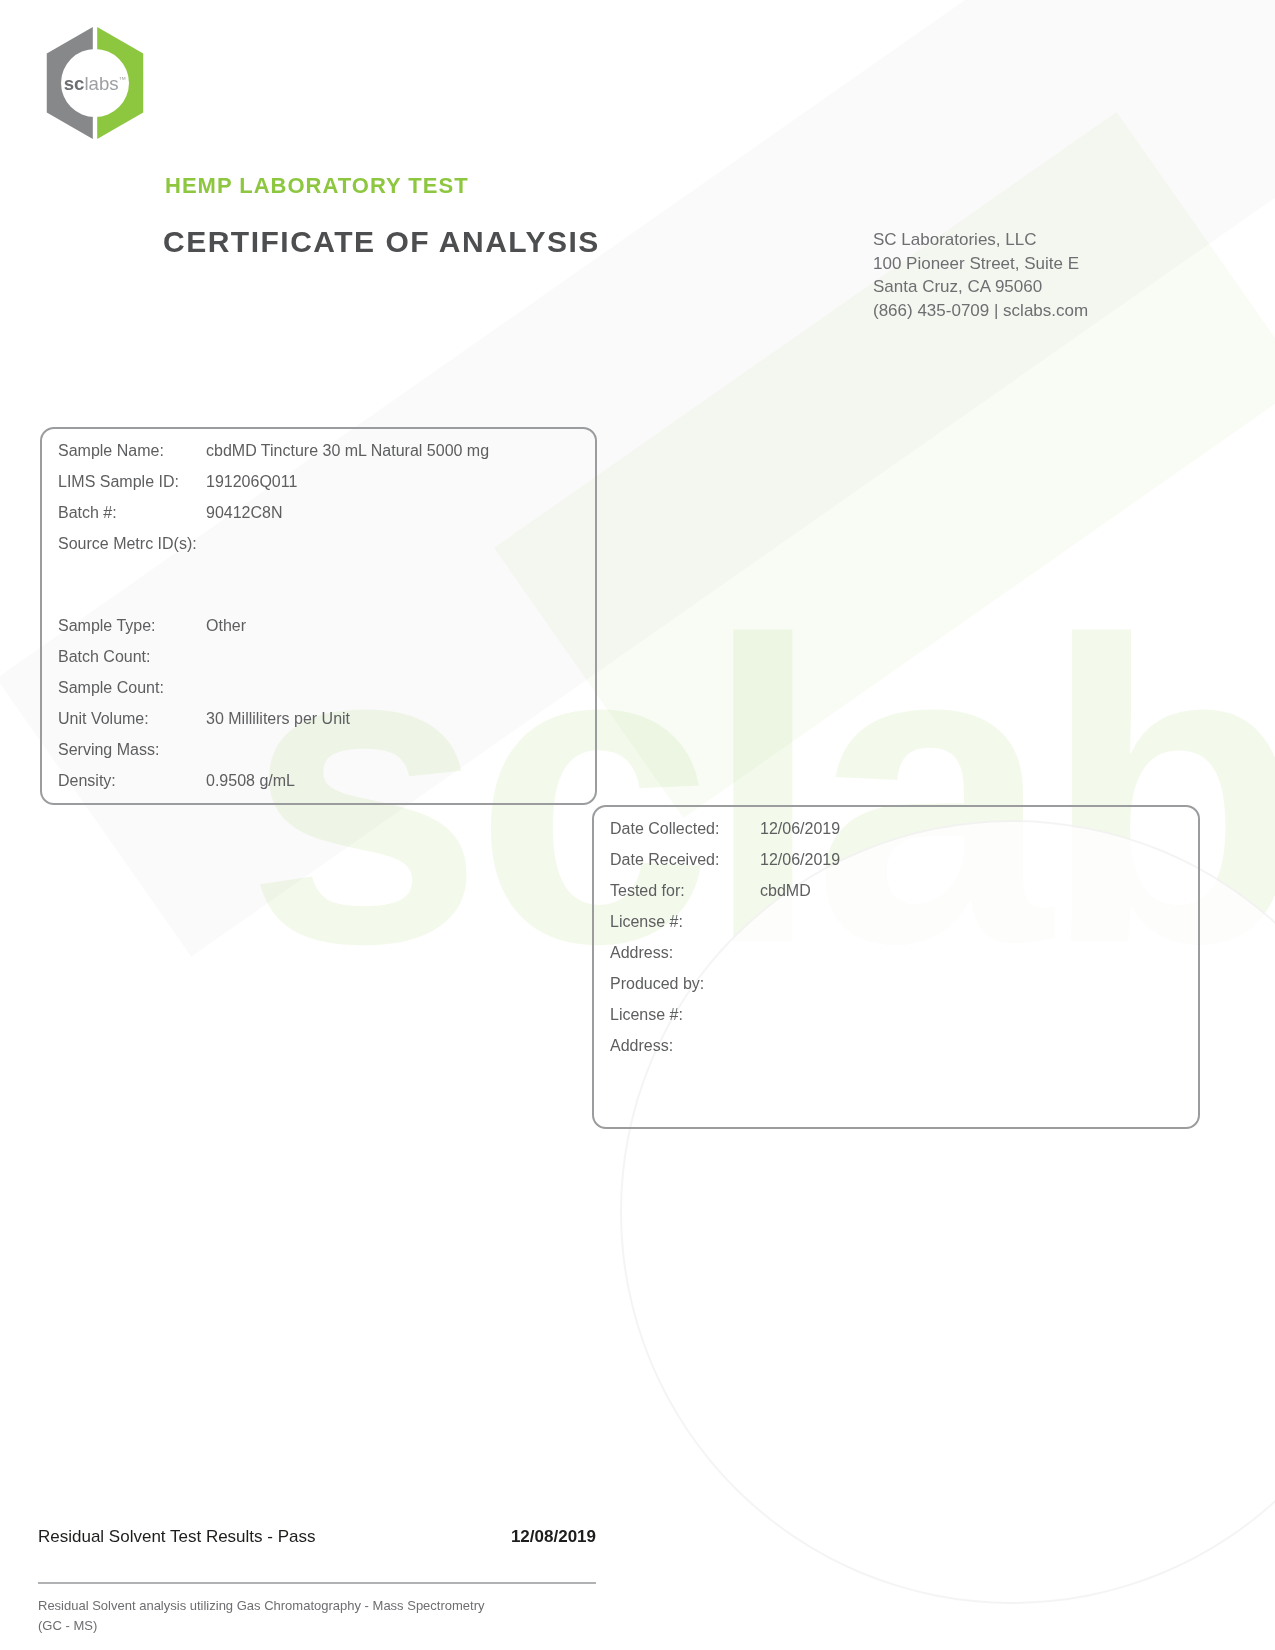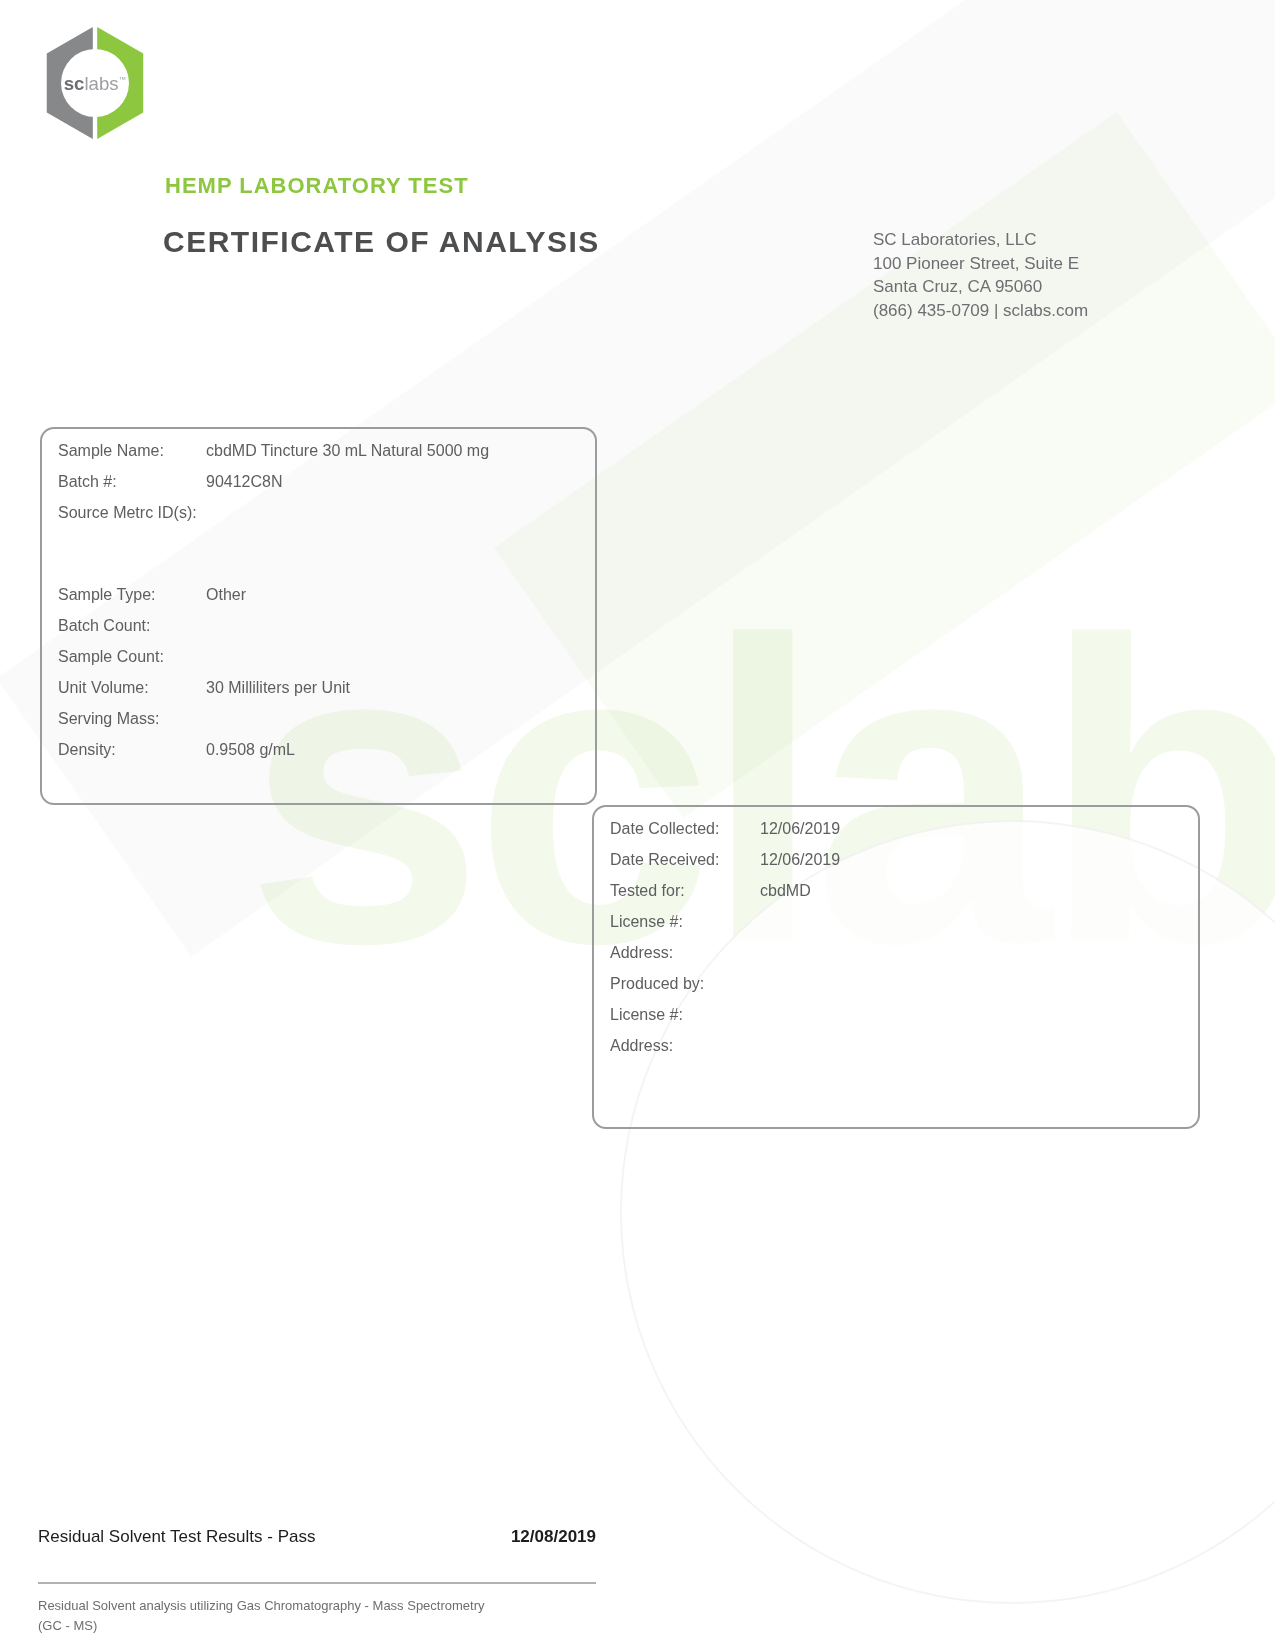--- a/index.html
+++ b/index.html
@@ -72,20 +72,24 @@
   </div>
 
   
   <div class="ibox box-l z">
 
       <div class="frow">
         <span class="lbl">Sample Name:</span>
         <span class="val">cbdMD Tincture 30 mL Natural 5000 mg</span>
       </div>
 
+      <div class="frow">
+        <span class="lbl">LIMS Sample ID:</span>
+        <span class="val">191206Q011</span>
+      </div>
 
       <div class="frow">
         <span class="lbl">Batch #:</span>
         <span class="val">90412C8N</span>
       </div>
 
       <div class="frow">
         <span class="lbl">Source Metrc ID(s):</span>
         <span class="val"></span>
       </div>

